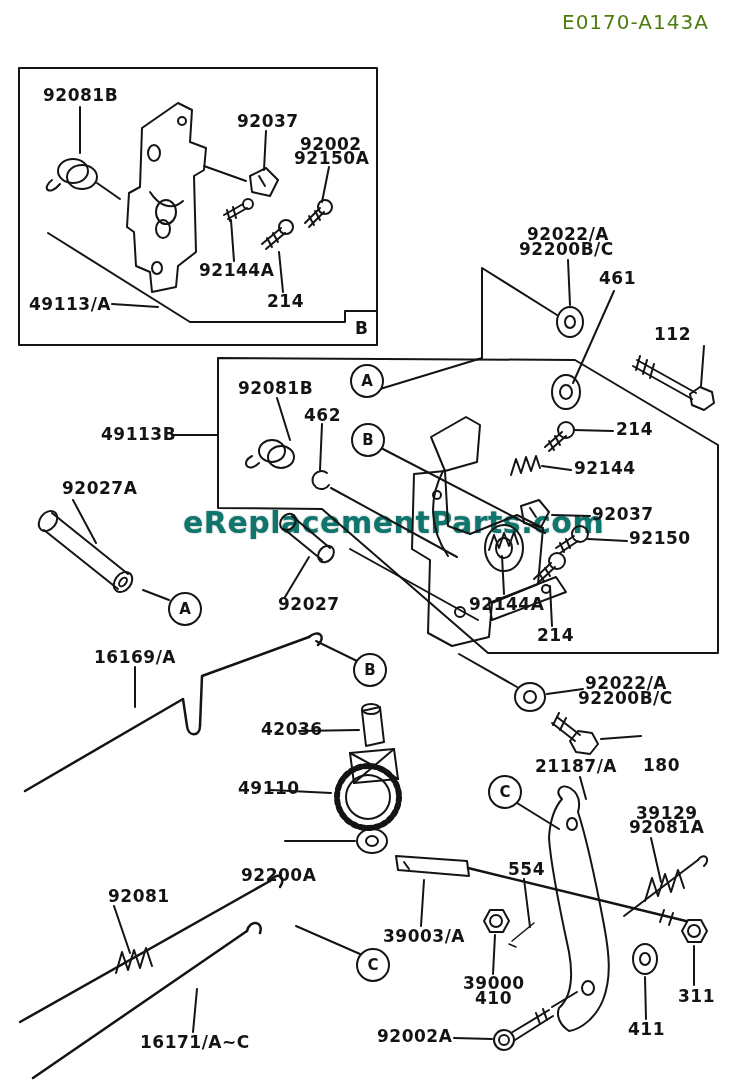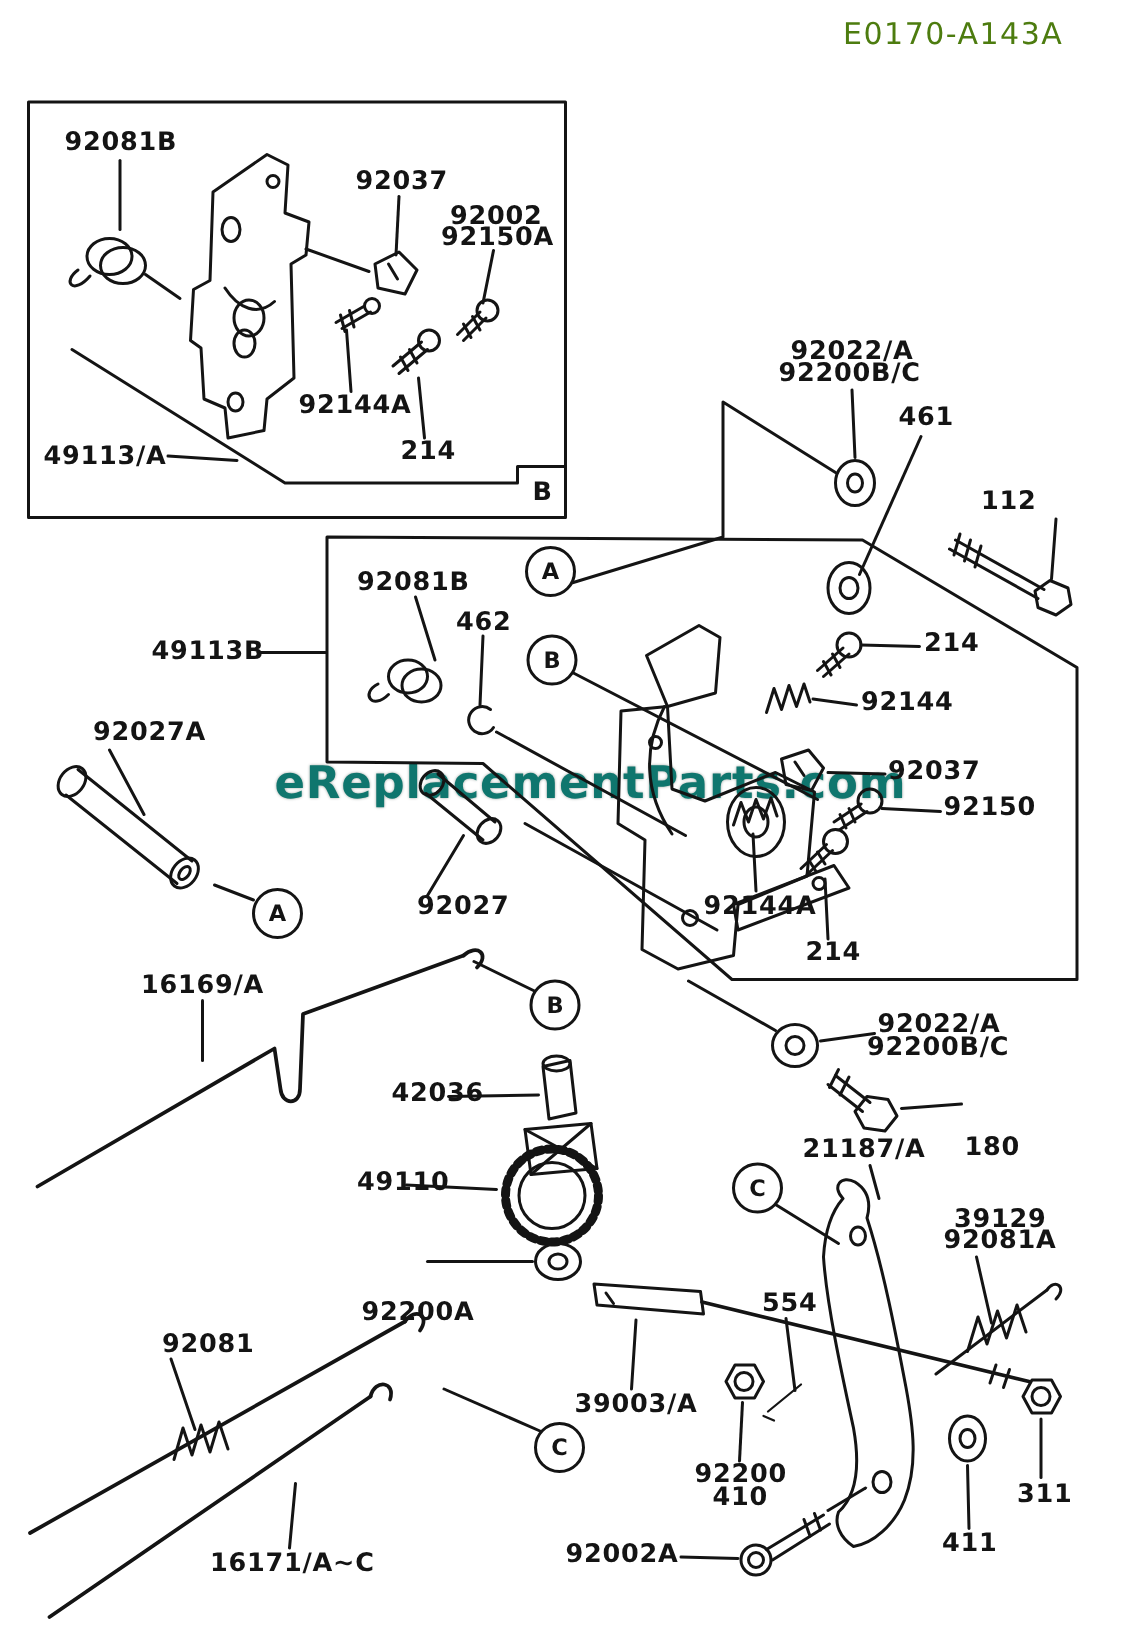--- a/index.html
+++ b/index.html
@@ -326,21 +326,21 @@
     <div class="lbl" style="left: 643px; top: 757px;">180</div>
     <div class="lbl" style="left: 261px; top: 721px;">42036</div>
     <div class="lbl" style="left: 238px; top: 780px;">49110</div>
     <div class="lbl" style="left: 241px; top: 831px; margin-top: 36px;">92200A</div>
     <div class="lbl" style="left: 535px; top: 758px; text-align: right;">21187/A</div>
     <div class="lbl" style="left: 636px; top: 805px;">39129</div>
     <div class="lbl" style="left: 629px; top: 819px;">92081A</div>
     <div class="lbl" style="left: 508px; top: 861px;">554</div>
     <div class="lbl" style="left: 108px; top: 888px;">92081</div>
     <div class="lbl" style="left: 383px; top: 928px;">39003/A</div>
-    <div class="lbl" style="left: 463px; top: 975px;">92200</div>
+    <div class="lbl" style="left: 463px; top: 975px;">39000</div>
     <div class="lbl" style="left: 475px; top: 990px;">410</div>
     <div class="lbl" style="left: 678px; top: 988px;">311</div>
     <div class="lbl" style="left: 628px; top: 1021px;">411</div>
     <div class="lbl" style="left: 377px; top: 1028px;">92002A</div>
     <div class="lbl" style="left: 140px; top: 1034px;">16171/A~C</div>
     <div class="marker" style="left: 367px; top: 381px;">A</div>
     <div class="marker" style="left: 368px; top: 440px;">B</div>
     <div class="marker" style="left: 185px; top: 609px;">A</div>
     <div class="marker" style="left: 370px; top: 670px;">B</div>
     <div class="marker" style="left: 505px; top: 792px;">C</div>

